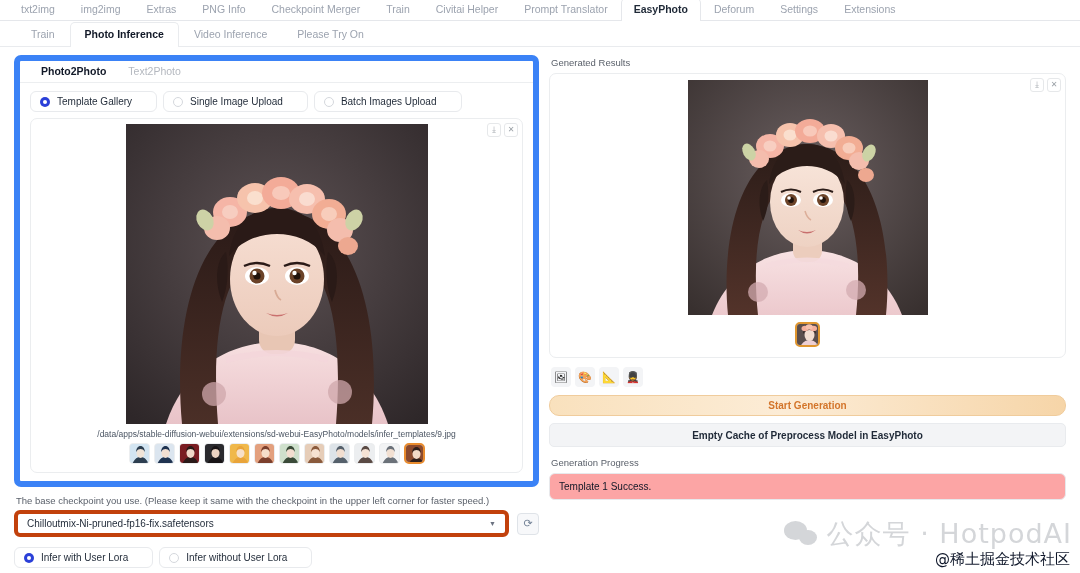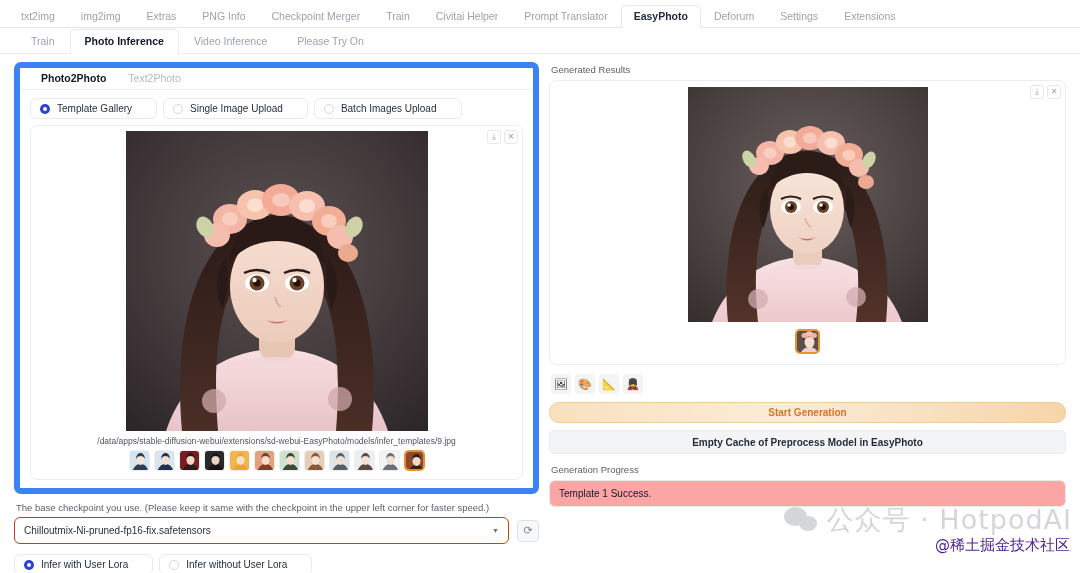--- a/index.html
+++ b/index.html
@@ -8,21 +8,21 @@
     width: 1080px; height: 573px;
     background: #ffffff;
     font-family: "Liberation Sans", sans-serif;
     overflow: hidden;
   }
   body { position: relative; }
 
   
   .app-tabs {
     display: flex; align-items: flex-end;
-    height: 28px;
+    height: 21px;
     padding-left: 8px;
     border-bottom: 1px solid #e5e7eb;
     background: #ffffff;
   }
   .app-tab {
     font-size: 10.5px;
     color: #9ca3af;
     padding: 3px 12px 4px 12px;
     line-height: 14px;
     white-space: nowrap;
@@ -169,21 +169,21 @@
 
   
   .field-label {
     font-size: 9.5px; color: #5b616b;
     padding: 8px 0 4px 2px;
   }
   .select-row { display: flex; align-items: center; gap: 8px; }
   .select-box {
     flex: 1 1 auto;
     height: 27px;
-    border: 1px solid #c2410c; border-radius: 6px;
+    border: 4px solid #c2410c; border-radius: 6px;
     background: #fff;
     display: flex; align-items: center; justify-content: space-between;
     padding: 0 9px;
     font-size: 10px; color: #1f2937;
     cursor: pointer;
   }
   .caret { color: #6b7280; font-size: 7px; }
   .refresh-btn {
     width: 22px; height: 22px; flex: 0 0 22px;
     border: 1px solid #dfe3e8; border-radius: 4px;
@@ -237,31 +237,31 @@
     height: 27px; width: 100%;
     border: 1px solid #e7e9ec; border-radius: 6px;
     background: #fca5a5;
     display: flex; align-items: center;
     padding: 0 9px;
     font-size: 10px; color: #111827;
   }
 
   
   .watermark {
-    position: absolute; right: 8px; bottom: 18px;
+    position: absolute; right: 8px; bottom: 4px;
     display: flex; flex-direction: column; align-items: flex-end;
     pointer-events: none; user-select: none;
   }
   .wm-main { display: flex; align-items: center; gap: 9px; }
   .wm-text {
     font-size: 27px; color: #d4d6d9; letter-spacing: 1px;
     font-family: "DejaVu Sans", sans-serif;
   }
   .wm-sub {
-    font-size: 15px; color: #4c1d95; margin-top: -2px; margin-right: 2px;
+    font-size: 15px; color: #0f172a; margin-top: -2px; margin-right: 2px;
     font-family: "DejaVu Sans", sans-serif;
   }
   .wm-bubble {
     width: 34px; height: 27px; position: relative;
   }
   .wm-bubble::before, .wm-bubble::after {
     content: ''; position: absolute; border-radius: 50%;
     background: #d4d6d9;
   }
   .wm-bubble::before { width: 23px; height: 19px; left: 0; top: 0; }

